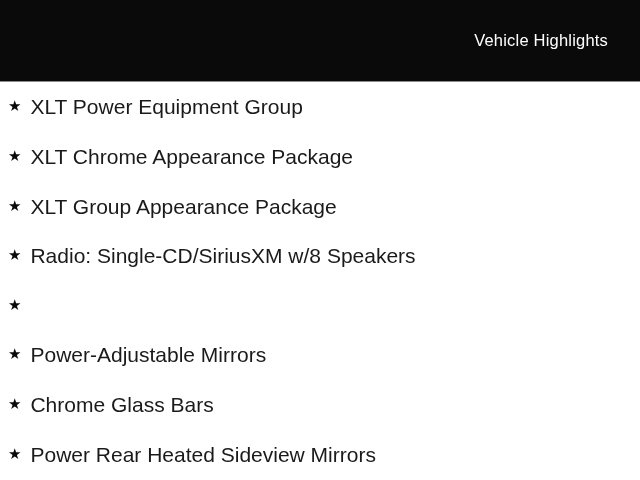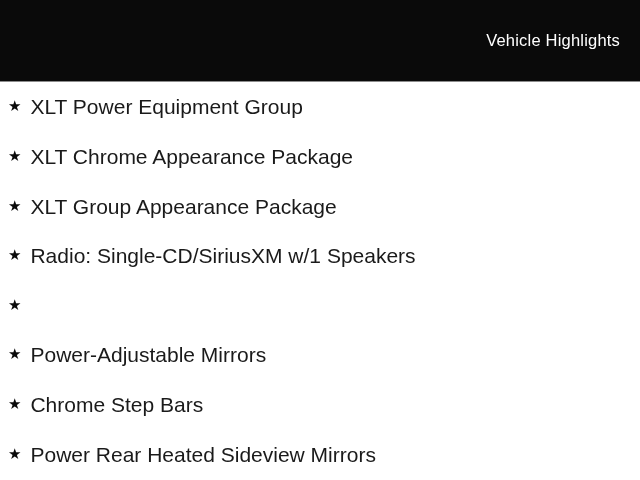--- a/index.html
+++ b/index.html
@@ -15,21 +15,21 @@
   }
   .header {
     box-sizing: border-box;
     width: 640px;
     height: 82px;
     background: #0a0a0a;
     border-bottom: 1px solid #8c8c8c;
     display: flex;
     align-items: center;
     justify-content: flex-end;
-    padding-right: 20px;
+    padding-right: 32px;
   }
   .header-title {
     color: #ffffff;
     font-size: 16.5px;
     letter-spacing: 0.2px;
   }
   .list {
     box-sizing: border-box;
     width: 640px;
     height: 397px;
@@ -70,30 +70,30 @@
     <div class="row">
       <span class="star">★</span>
       <span class="label">XLT Chrome Appearance Package</span>
     </div>
     <div class="row">
       <span class="star">★</span>
       <span class="label">XLT Group Appearance Package</span>
     </div>
     <div class="row">
       <span class="star">★</span>
-      <span class="label">Radio: Single-CD/SiriusXM w/1 Speakers</span>
+      <span class="label">Radio: Single-CD/SiriusXM w/8 Speakers</span>
     </div>
     <div class="row">
       <span class="star">★</span>
     </div>
     <div class="row">
       <span class="star">★</span>
       <span class="label">Power-Adjustable Mirrors</span>
     </div>
     <div class="row">
       <span class="star">★</span>
-      <span class="label">Chrome Step Bars</span>
+      <span class="label">Chrome Glass Bars</span>
     </div>
     <div class="row">
       <span class="star">★</span>
       <span class="label">Power Rear Heated Sideview Mirrors</span>
     </div>
   </div>
 
 </body></html>

